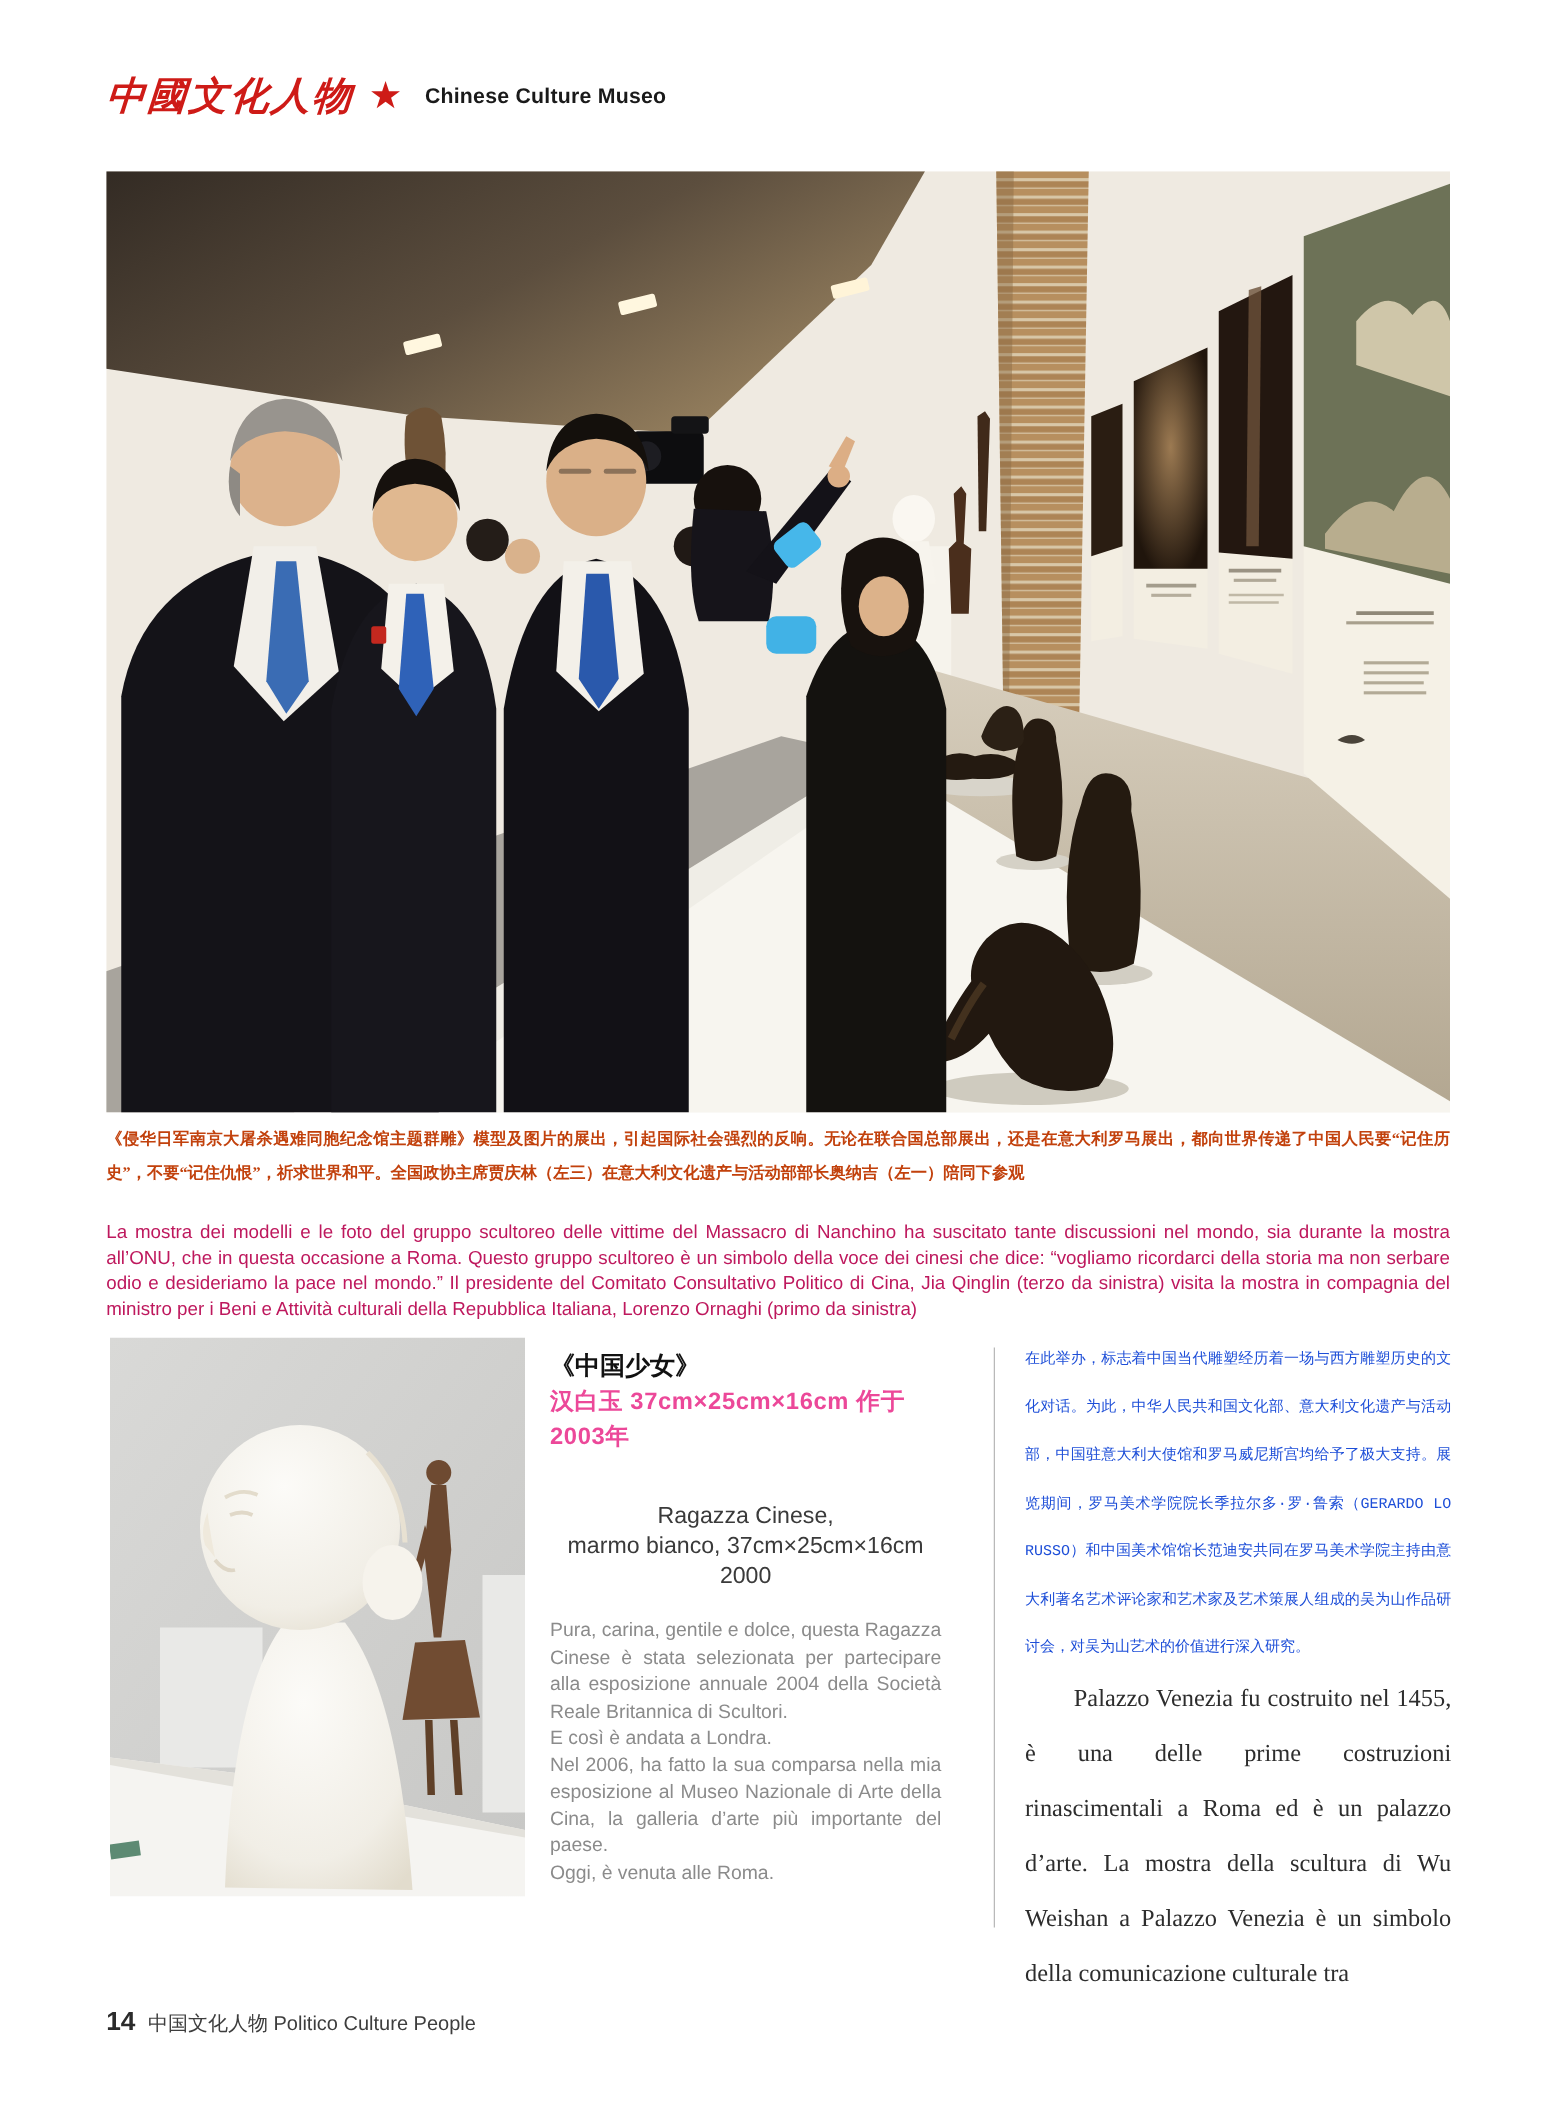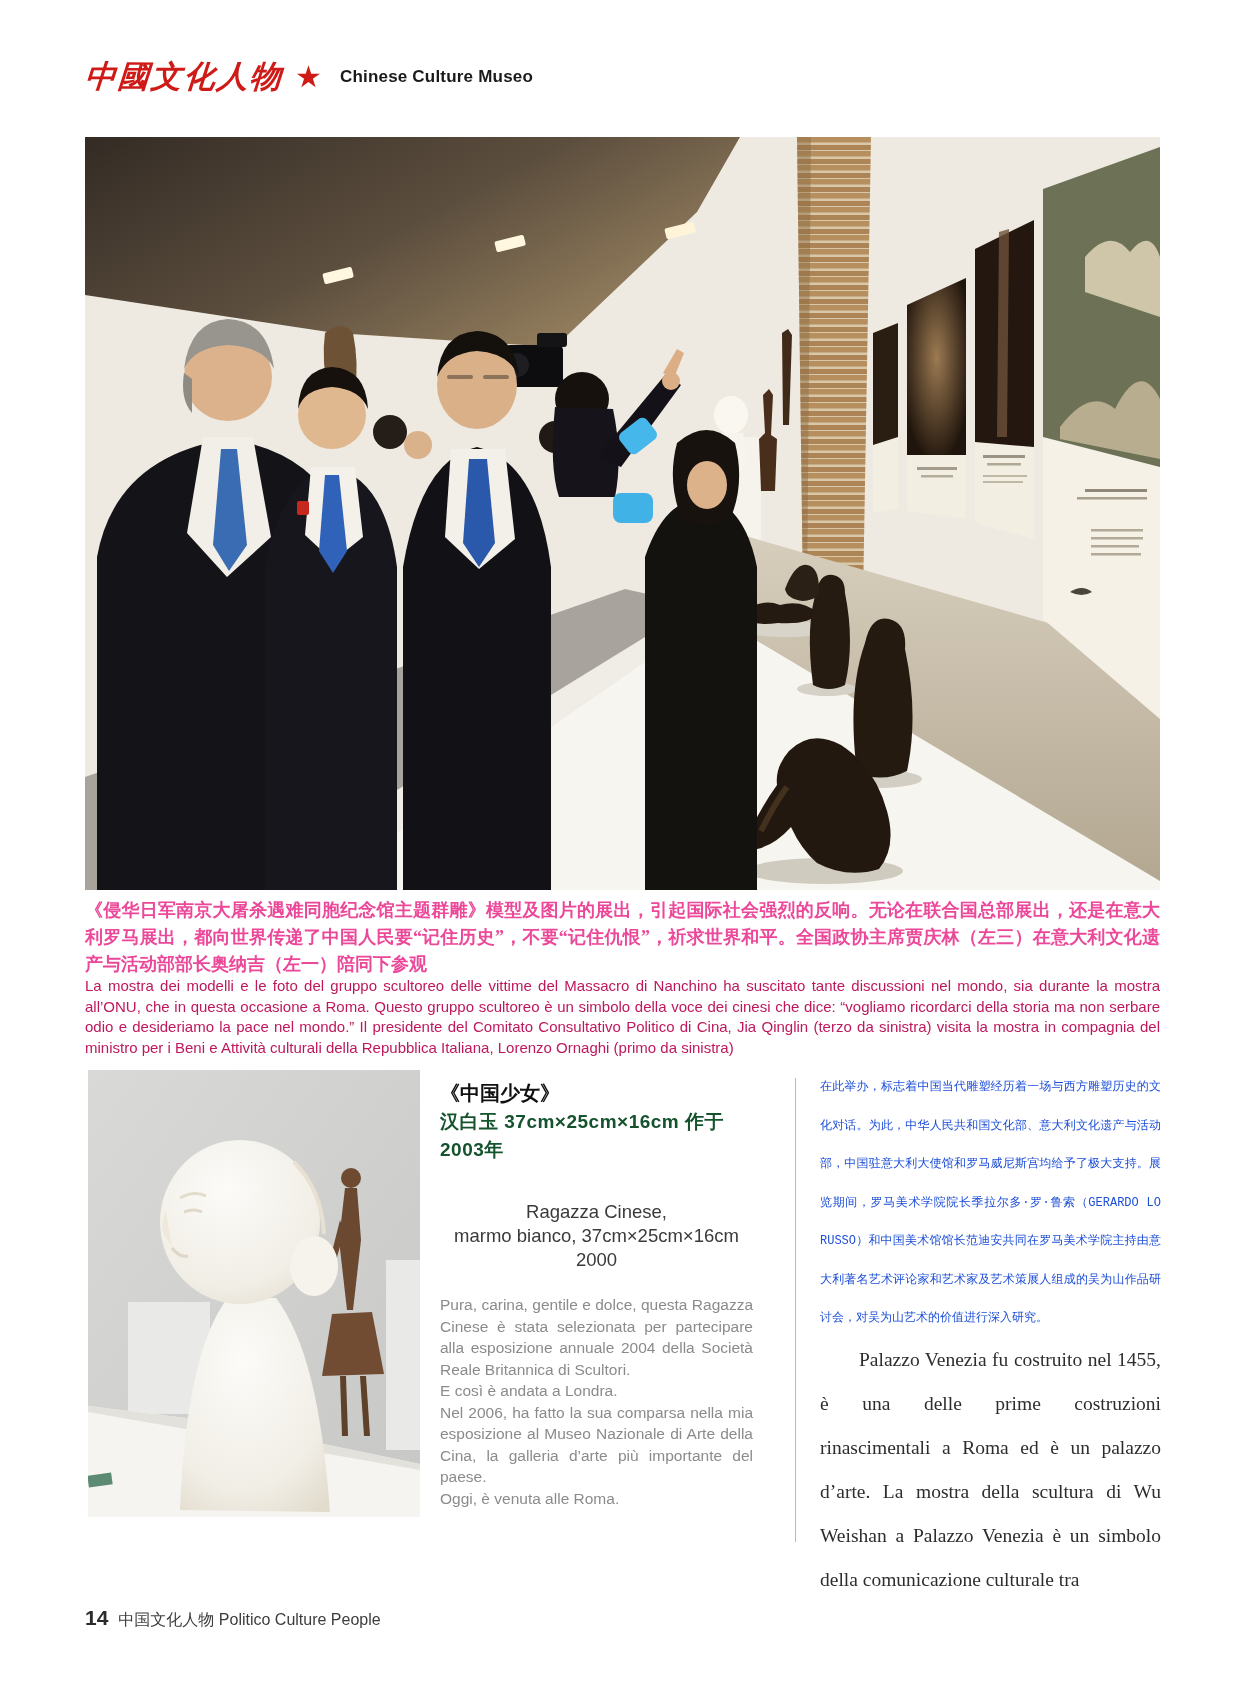--- a/index.html
+++ b/index.html
@@ -14,33 +14,33 @@
     font-family:"Liberation Serif",serif;font-weight:700;font-style:italic;
     font-size:31px;color:#ce1b17;letter-spacing:2px;transform:skewX(-4deg);
   }
   .logo-star{color:#ce1b17;font-size:30px;line-height:1;margin-left:2px;}
   .logo-en{font-size:17px;font-weight:700;color:#1a1a1a;margin-left:8px;letter-spacing:0.2px;}
   
   #main-photo{position:absolute;left:85px;top:137px;width:1075px;height:753px;}
   
   #caption-zh{
     position:absolute;left:85px;top:897px;width:1075px;
-    font-family:"Liberation Serif",serif;font-weight:700;color:#ec4899;
-    font-size:18px;line-height:27px;text-align:justify;white-space:pre-line;
+    font-family:"Liberation Serif",serif;font-weight:700;color:#c2410c;
+    font-size:13px;line-height:27px;text-align:justify;white-space:pre-line;
   }
   #caption-it{
     position:absolute;left:85px;top:976px;width:1075px;
     font-family:Liberation Sans, sans-serif;color:#be185d;
     font-size:15px;line-height:20.5px;text-align:justify;
   }
   
   #bust-photo{position:absolute;left:88px;top:1070px;width:332px;height:447px;}
   #artwork-col{position:absolute;left:440px;top:1078px;width:313px;}
   .art-title{font-size:20px;font-weight:600;color:#111;line-height:30px;}
-  .art-specs{font-size:19px;font-weight:600;color:#14532d;line-height:28px;letter-spacing:0.5px;}
+  .art-specs{font-size:19px;font-weight:600;color:#ec4899;line-height:28px;letter-spacing:0.5px;}
   .art-desc-zh{margin-top:32px;font-size:17.5px;color:#767676;line-height:32px;white-space:pre-line;}
   .art-title-it{margin-top:36px;font-size:18.5px;color:#3a3a3a;line-height:24px;white-space:pre-line;text-align:center;}
   .art-desc-it{margin-top:22px;font-size:15.5px;color:#8b8b8b;line-height:21.5px;text-align:justify;white-space:pre-line;}
   #col-rule{position:absolute;left:795px;top:1078px;width:1px;height:464px;background:#b9b9b9;}
   #article-col{position:absolute;left:820px;top:1068px;width:341px;}
   .article-zh{
     font-family:Liberation Mono, monospace;font-size:12px;color:#1d4ed8;
     line-height:38.5px;text-align:justify;
   }
   .article-it{

